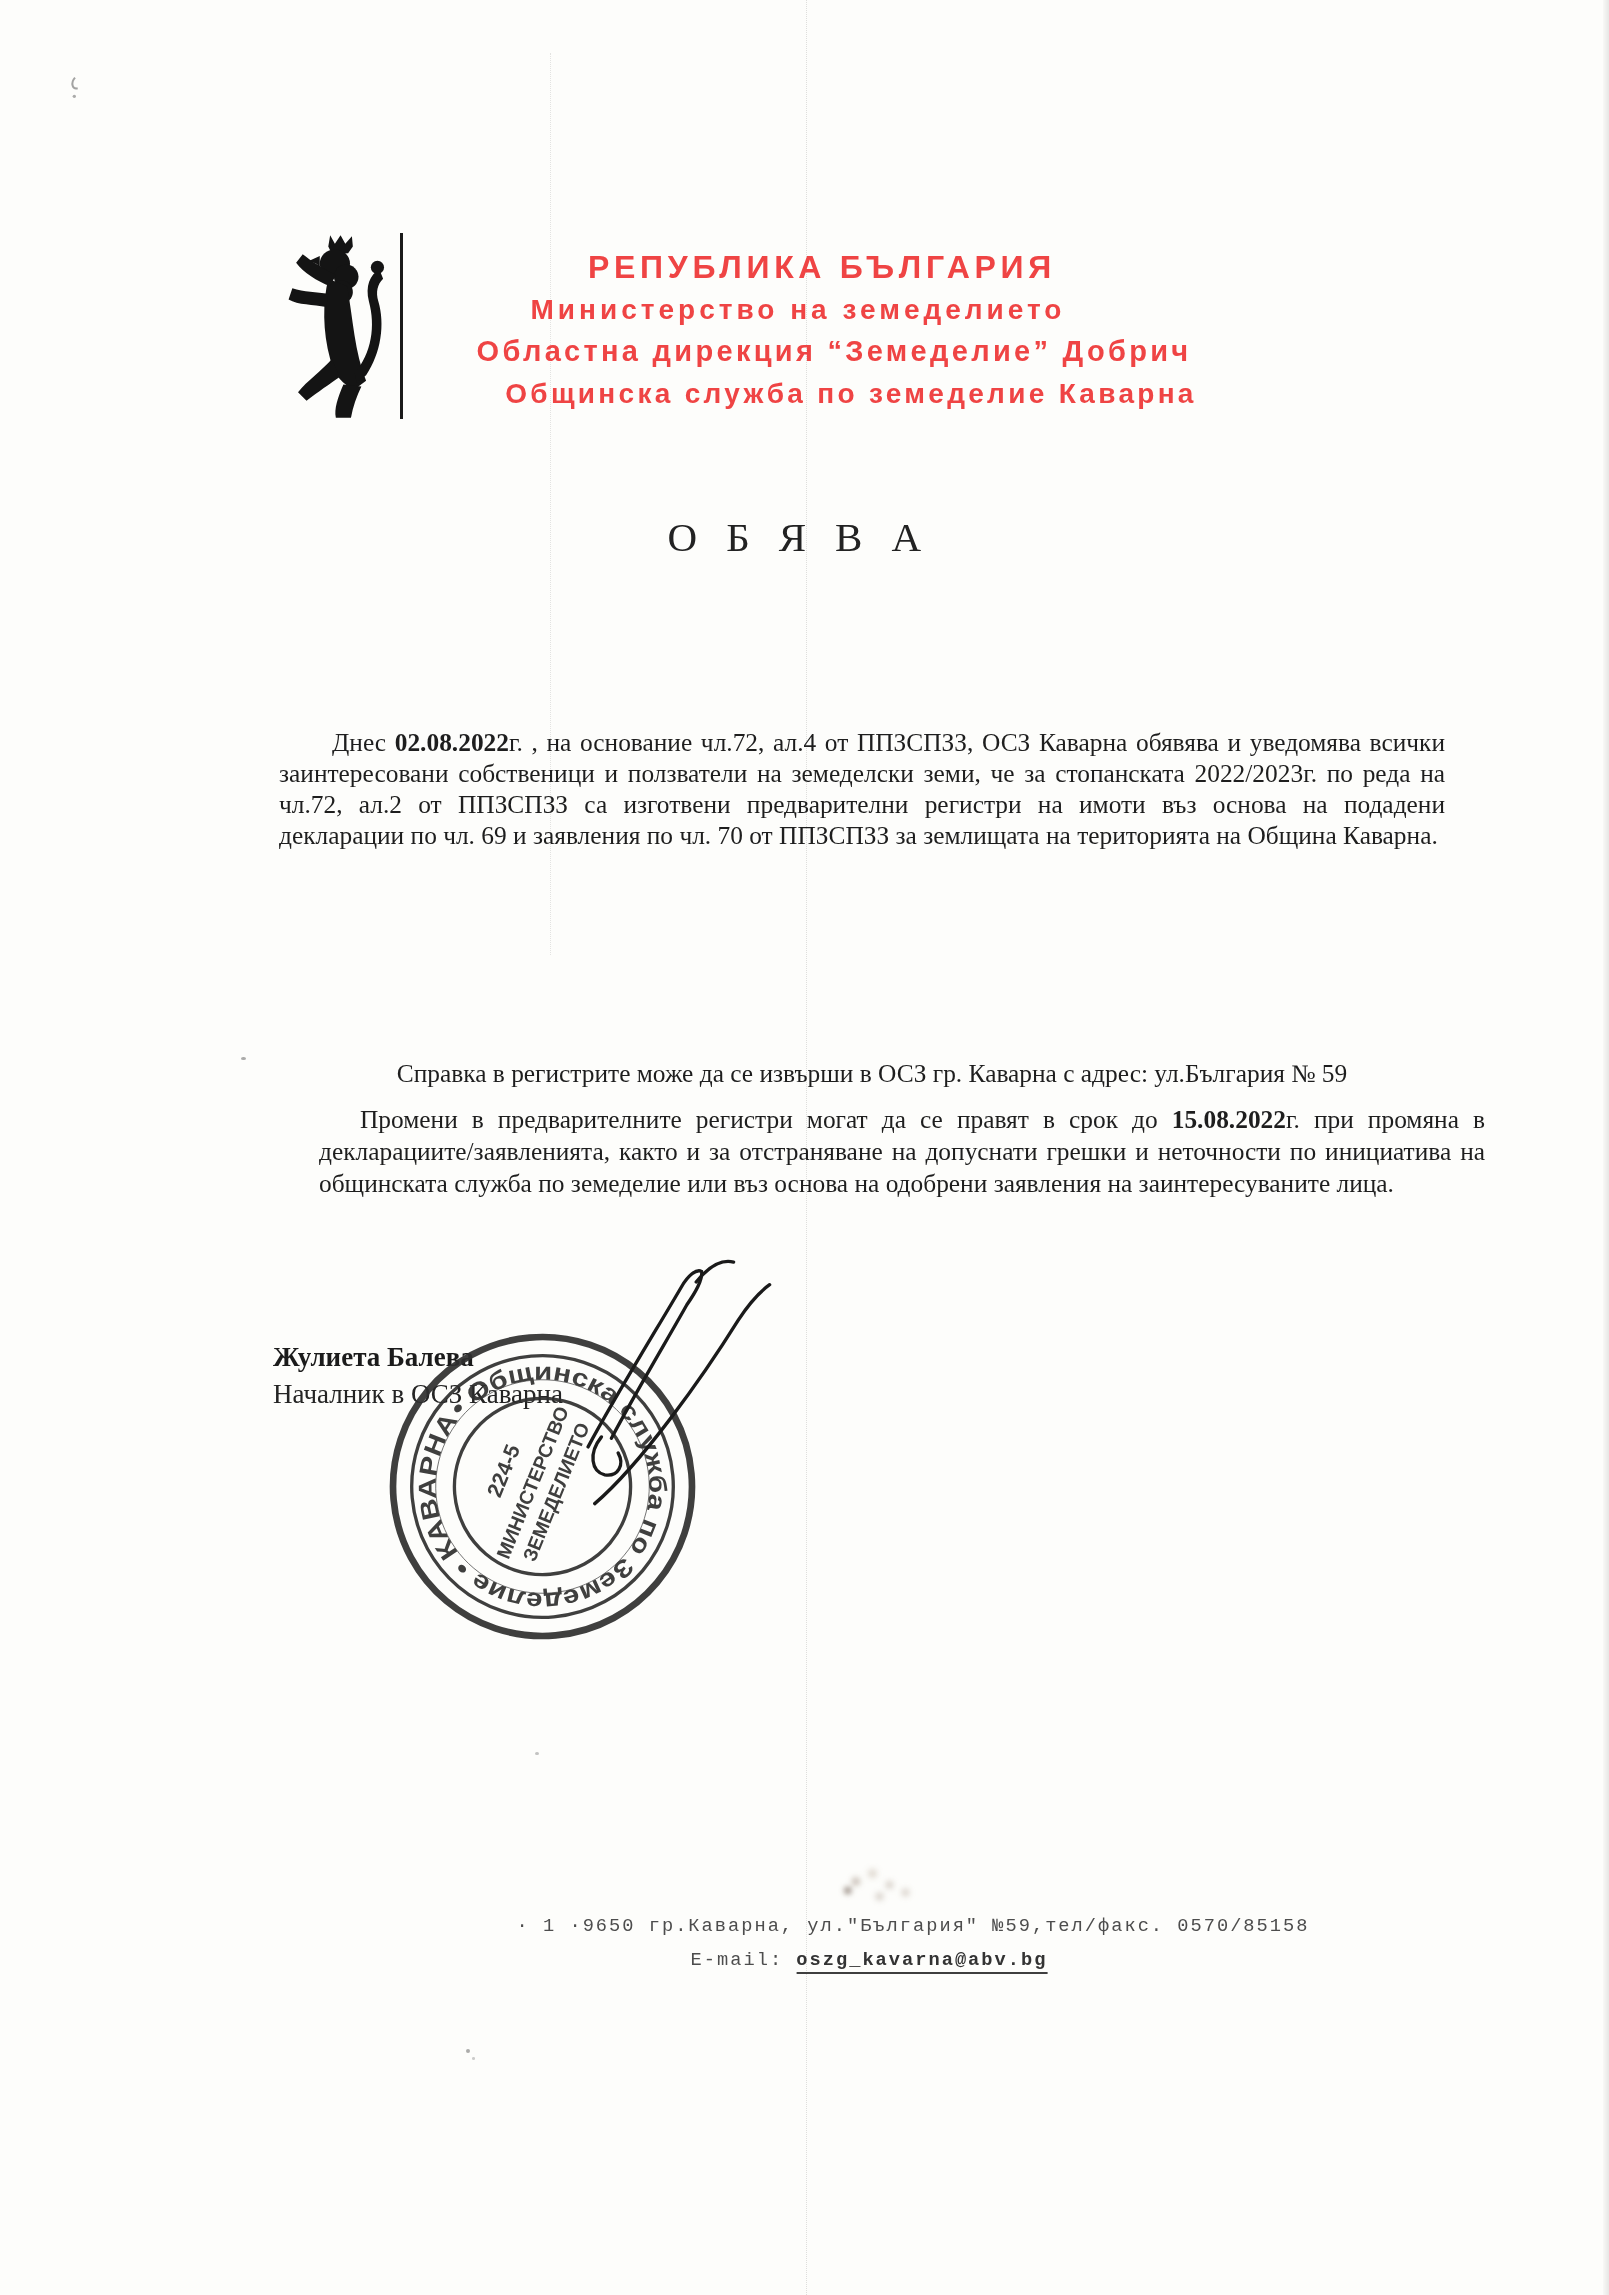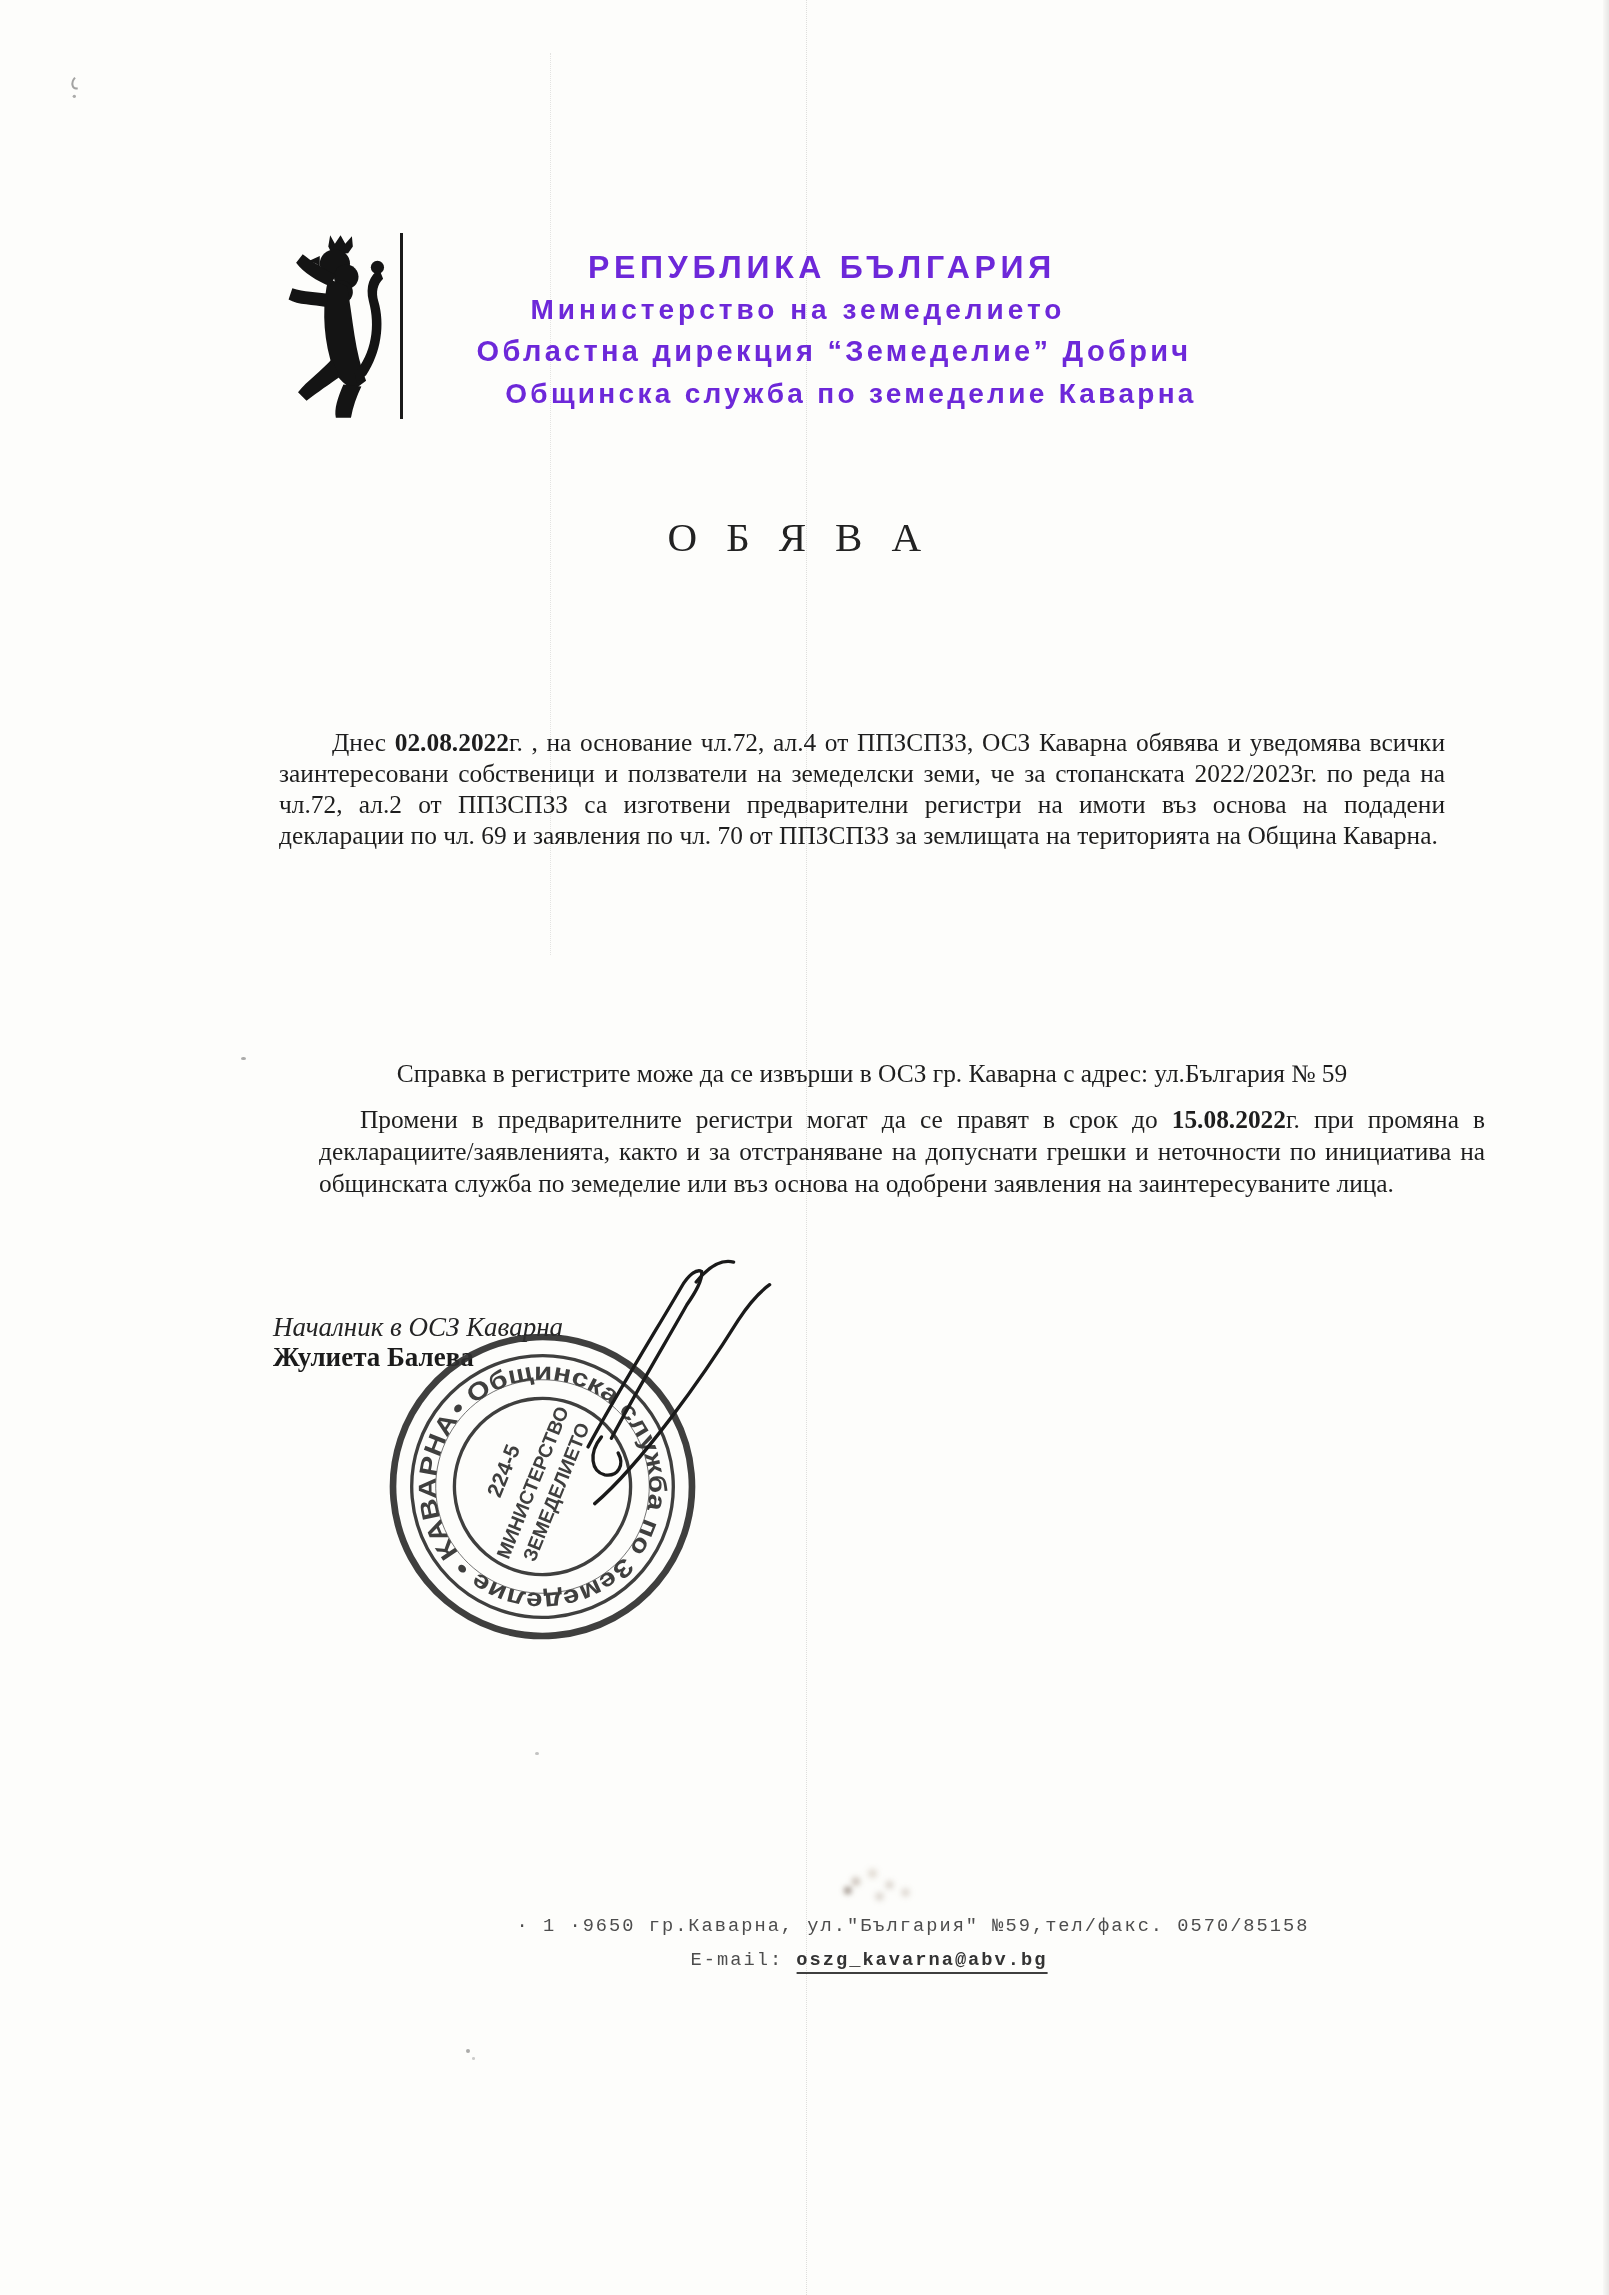--- a/index.html
+++ b/index.html
@@ -4,40 +4,40 @@
 <style>
   html,body{margin:0;padding:0;background:#e8e8e8;}
   #page{
     position:relative; width:1610px; height:2295px; margin:0 auto;
     background:#fdfdfb; overflow:hidden;
     font-family:"Liberation Serif", serif; color:#1f1f1f;
   }
   .abs{position:absolute;}
   
   .hline{position:absolute; transform:translateX(-50%); white-space:nowrap;
-    font-family:"Liberation Sans", sans-serif; font-weight:bold; color:#6d28d9;}
+    font-family:"Liberation Sans", sans-serif; font-weight:bold; color:#ef4444;}
   #h1{top:249px; left:822px; font-size:32px; letter-spacing:4.7px;}
   #h2{top:294px; left:798px; font-size:28px; letter-spacing:4px;}
   #h3{top:335px; left:834px; font-size:29px; letter-spacing:3.3px;}
   #h4{top:378px; left:851px; font-size:28px; letter-spacing:3.3px;}
   #logo-rule{left:400px; top:233px; width:2.7px; height:186px; background:#1a1a1a;}
   
   #doc-title{top:513px; left:799px; transform:translateX(-50%);
     font-size:41px; font-weight:normal; letter-spacing:9.4px; white-space:nowrap; color:#222;}
   
   .para{position:absolute; left:279px; width:1166px; font-size:25.4px; line-height:31px;
     text-align:justify; color:#1e1e1e;}
   #p1{top:727px; text-indent:53px;}
   #p2{top:940px; text-indent:28px;}
   #p3{top:1058px; text-indent:20px; text-align:center; white-space:nowrap;}
   #p4{top:1103px; text-indent:41px; line-height:32px;margin-left:40px;}
   .bdate{font-weight:bold;}
   
   #sig-name{left:273px; top:1342px; font-size:27px; font-weight:bold; white-space:nowrap; color:#1b1b1b;}
-  #sig-role{left:273px; top:1312px; font-size:27px; font-style:italic; white-space:nowrap; color:#242424;}
+  #sig-role{left:273px; top:1379px; font-size:27px; white-space:nowrap; color:#242424;}
   
   #stamp{left:369px; top:1313px; opacity:0.92;}
   #sig-strokes{left:508px; top:1243px;}
   
   .foot{position:absolute; transform:translateX(-50%); white-space:nowrap;
     font-family:"Liberation Mono", monospace; color:#4d4d4d; letter-spacing:2px; font-size:18.7px;}
   #f1{top:1915px; left:913px;}
   #f2{top:1949px; left:869px;}
   #f2 .email{font-weight:bold; color:#333; border-bottom:2.7px solid #3f3f3f; padding-bottom:1.3px;}
   

